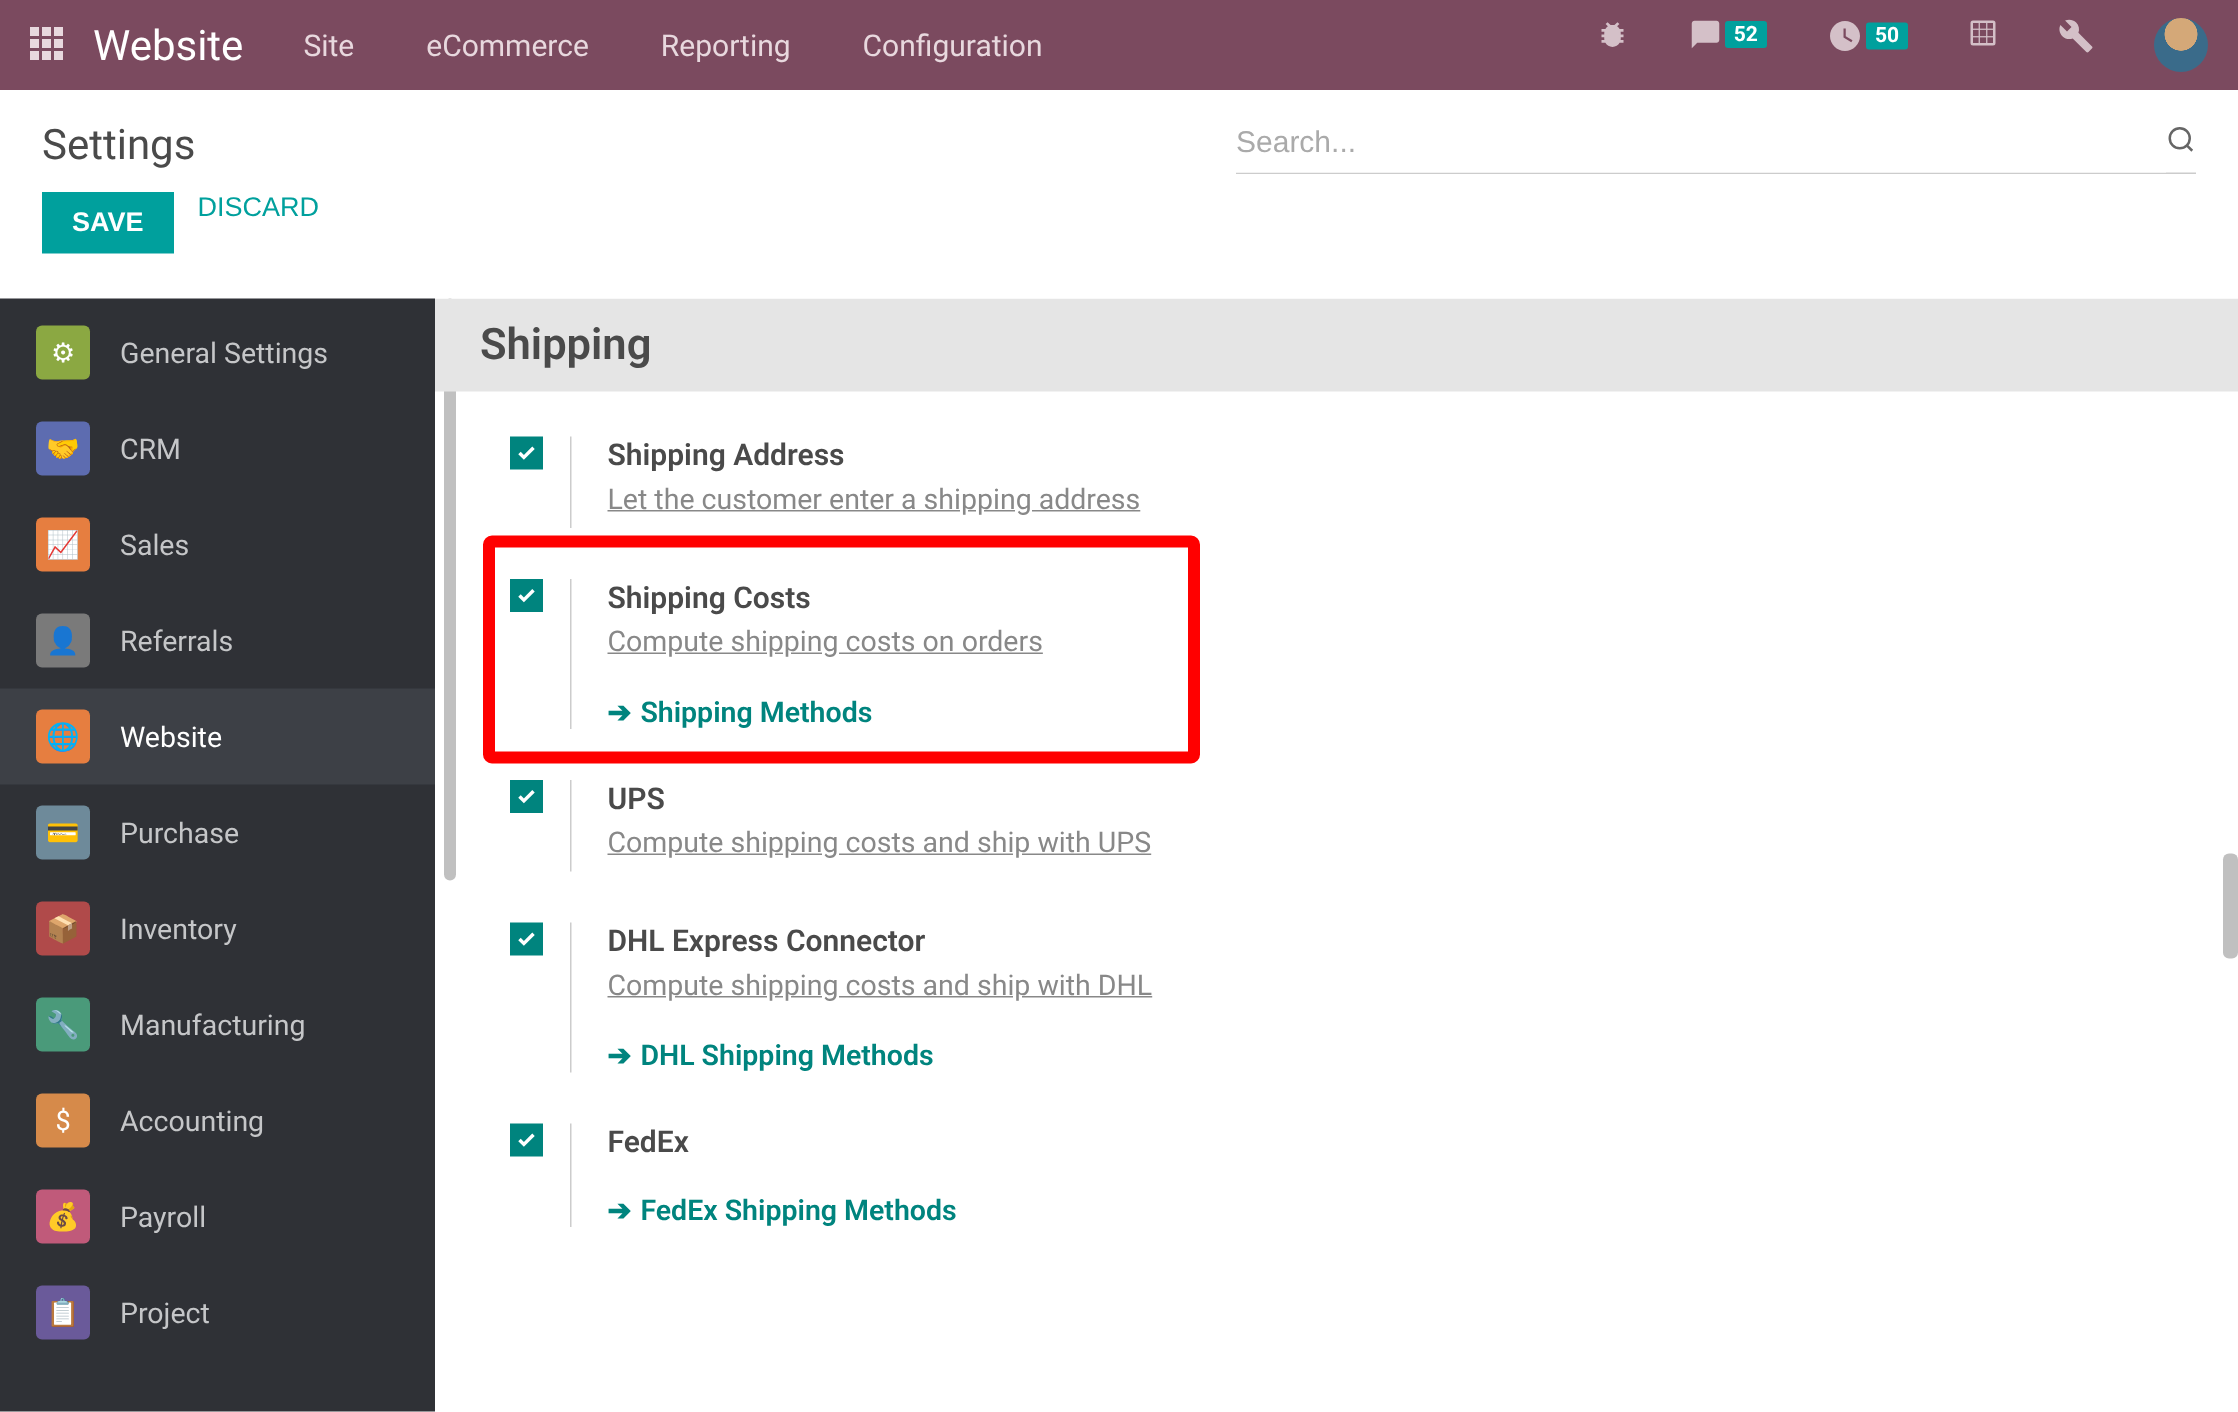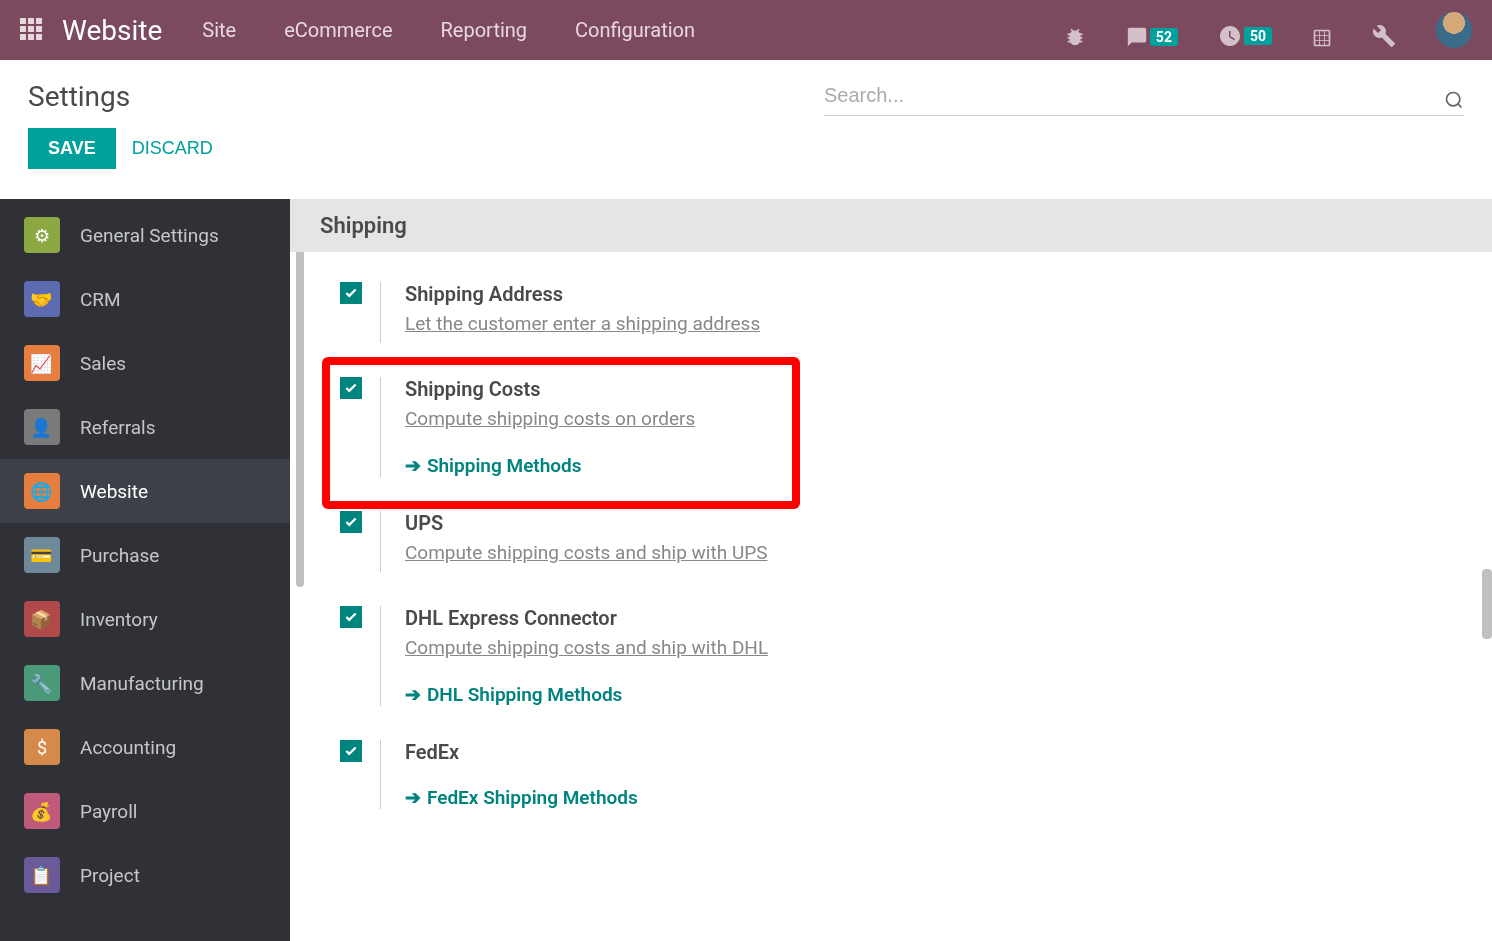--- a/index.html
+++ b/index.html
@@ -5,34 +5,34 @@
 * { box-sizing: border-box; margin: 0; padding: 0; }
 body { font-family: -apple-system, BlinkMacSystemFont, "Segoe UI", Roboto, sans-serif; background: #fff; width: 1492px; height: 941px; overflow: hidden; }
 
 
 .topnav { background: #7b4a5f; height: 60px; display: flex; align-items: center; padding: 0 20px; color: #e8d8de; }
 .topnav .apps-icon { width: 24px; height: 24px; display: grid; grid-template-columns: repeat(3, 6px); grid-template-rows: repeat(3, 6px); gap: 2px; margin-right: 18px; cursor: pointer; }
 .topnav .apps-icon span { background: #e8d8de; }
 .topnav .brand { font-size: 28px; color: #fff; margin-right: 40px; cursor: pointer; }
 .topnav .menu-item { font-size: 20px; color: #e8d8de; margin-right: 48px; cursor: pointer; }
 .topnav .spacer { flex: 1; }
-.topnav .right-icons { display: flex; align-items: flex-end; gap: 40px; }
+.topnav .right-icons { display: flex; align-items: flex-start; gap: 40px; }
 .topnav .icon-wrap { position: relative; cursor: pointer; color: #d4c0c8; display: flex; align-items: center; }
 .topnav .badge { background: #00a09d; color: #fff; font-size: 14px; font-weight: bold; padding: 1px 6px; border-radius: 2px; margin-left: 2px; }
 .topnav .avatar { width: 36px; height: 36px; border-radius: 50%; background: radial-gradient(circle at 50% 30%, #d4a878 35%, #3a6b8a 36%); cursor: pointer; }
 
 
 .header { padding: 16px 28px 30px; }
 .header-top { display: flex; align-items: center; justify-content: space-between; margin-bottom: 12px; }
 .page-title { font-size: 28px; color: #4a4a4a; }
-.search-wrap { position: relative; width: 640px; border-bottom: 1px solid #ccc; display: flex; align-items: flex-end; }
+.search-wrap { position: relative; width: 640px; border-bottom: 1px solid #ccc; display: flex; align-items: center; }
 .search-input { border: none; outline: none; font-size: 20px; padding: 8px 0; flex: 1; color: #888; }
 .search-input::placeholder { color: #aaa; }
 .search-icon { color: #666; font-size: 20px; cursor: pointer; }
-.action-buttons { display: flex; gap: 16px; align-items: center; }
+.action-buttons { display: flex; gap: 16px; align-items: flex-start; }
 .btn-save { background: #00a09d; color: #fff; border: none; padding: 10px 20px; font-size: 18px; font-weight: bold; cursor: pointer; }
 .btn-discard { background: none; border: none; color: #00a09d; font-size: 18px; font-weight: normal; cursor: pointer; }
 
 
 .main { display: flex; height: calc(941px - 60px - 118px); }
 .sidebar { width: 290px; background: #2f3136; padding-top: 4px; overflow-y: auto; }
 .sidebar-item { display: flex; align-items: center; padding: 14px 24px; cursor: pointer; color: #c5c6c8; font-size: 19px; }
 .sidebar-item.active { background: #3d4046; color: #fff; }
 .sidebar-icon { width: 36px; height: 36px; border-radius: 4px; margin-right: 20px; display: flex; align-items: center; justify-content: center; font-size: 18px; color: #fff; flex-shrink: 0; }
 .ic-general { background: #8ba842; }
@@ -41,21 +41,21 @@
 .ic-referrals { background: #7a7a7a; }
 .ic-website { background: #e67e40; }
 .ic-purchase { background: #6e8a9a; }
 .ic-inventory { background: #b04a4a; }
 .ic-manufacturing { background: #4a9a7a; }
 .ic-accounting { background: #d68a4a; }
 .ic-payroll { background: #c05a7a; }
 .ic-project { background: #6a5a9a; }
 
 .content { flex: 1; overflow-y: auto; position: relative; }
-.section-header { background: #e5e5e5; padding: 14px 30px; font-size: 22px; font-weight: 600; color: #4a4a4a; margin-bottom: 20px; }
+.section-header { background: #e5e5e5; padding: 14px 30px; font-size: 29px; font-weight: 600; color: #4a4a4a; margin-bottom: 20px; }
 
 .setting-row { display: flex; padding: 10px 50px 24px; position: relative; justify-content: center; }
 .checkbox { width: 22px; height: 22px; background: #00847e; display: flex; align-items: center; justify-content: center; cursor: pointer; flex-shrink: 0; }
 .checkbox svg { width: 14px; height: 14px; }
 .setting-divider { width: 1px; background: #ccc; margin: 0 24px 0 18px; align-self: stretch; }
 .setting-body { flex: 1; }
 .setting-title { font-size: 20px; font-weight: 600; color: #4a4a4a; margin-bottom: 6px; }
 .setting-desc { font-size: 19px; color: #888; margin-bottom: 8px; text-decoration: underline; }
 .setting-link { color: #00847e; font-size: 19px; font-weight: 600; cursor: pointer; display: inline-flex; align-items: center; gap: 6px; margin-top: 16px; }
 .setting-link .arrow { font-weight: bold; }

